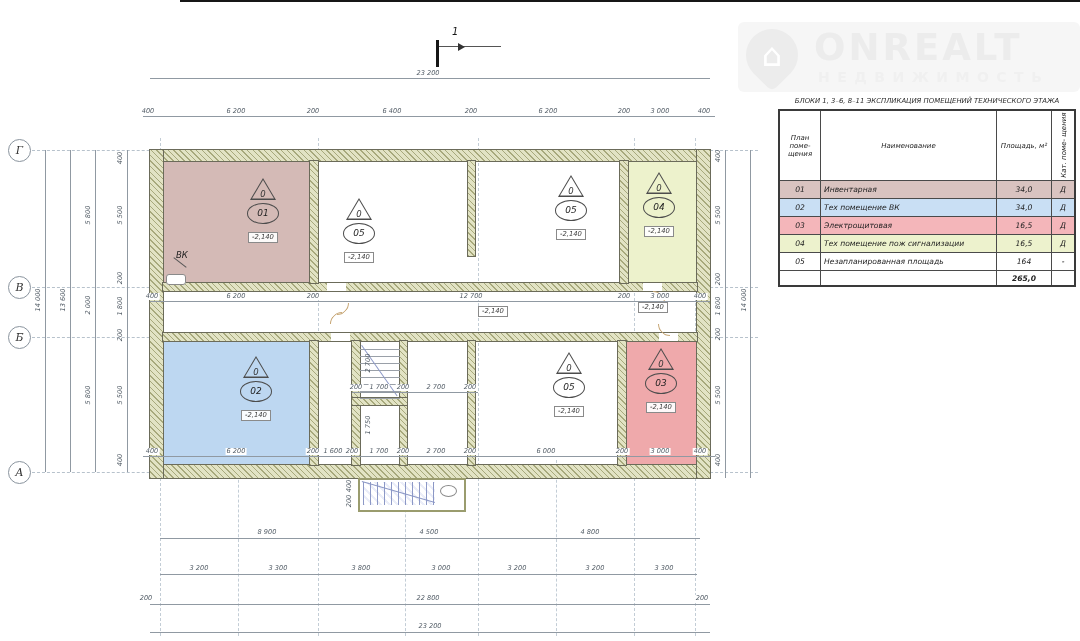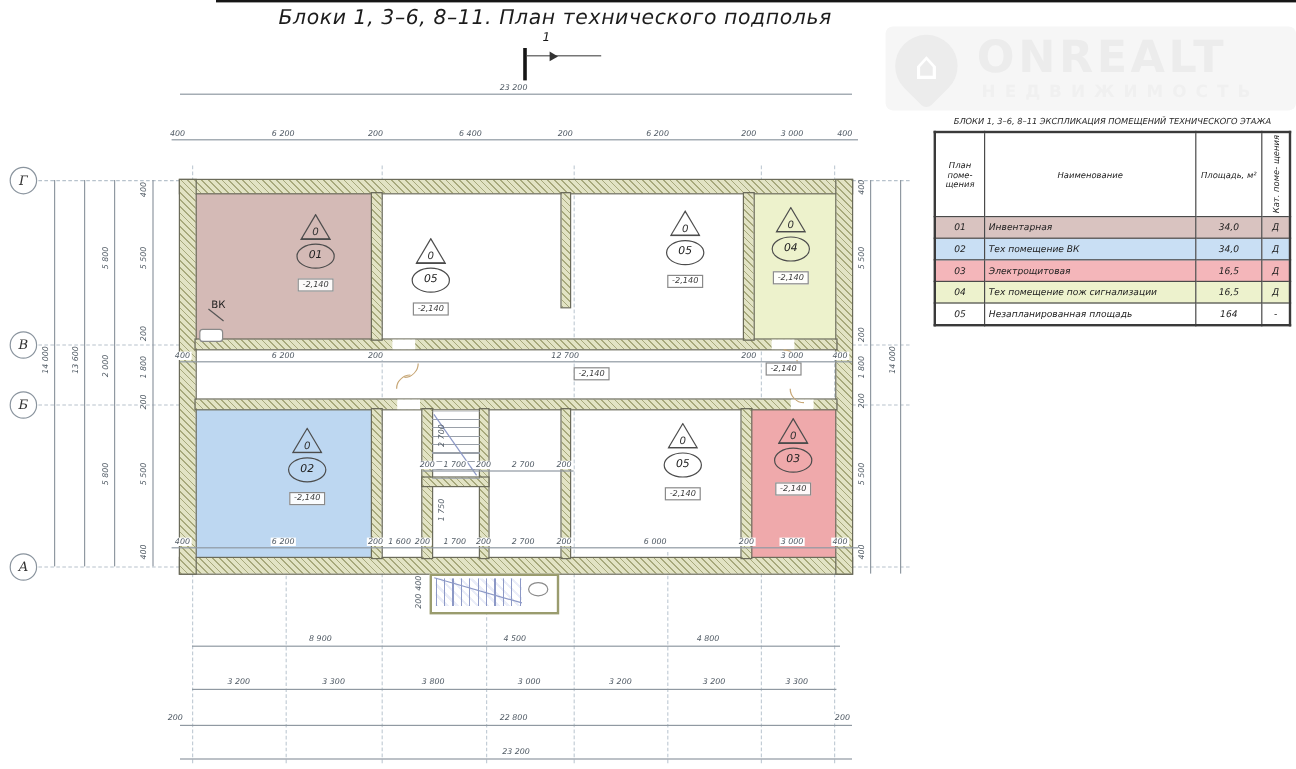--- a/index.html
+++ b/index.html
@@ -54,41 +54,40 @@
        font-size:8.5px;color:#333;}
   .oval{width:30px;height:19px;margin:3px auto 0;border:1px solid #4c4c4c;border-radius:50%;
        background:var(--rc);font-size:9px;font-style:italic;color:#222;line-height:19px;}
   .elev{position:relative;display:inline-block;margin-top:4px;border:1px solid #8a8a8a;
        background:rgba(255,255,255,.92);font-size:6.8px;font-style:italic;color:#3a3a3a;
        padding:1px 3px;line-height:1;}
   .elev-f{position:absolute;font-size:6.8px;font-style:italic;color:#3a3a3a;border:1px solid #8a8a8a;
        background:rgba(255,255,255,.92);padding:1px 3px;line-height:1;}
   .arc{position:absolute;width:22px;height:22px;border-radius:50%;
        border:1px solid #c8a878;border-color:#c8a878 transparent transparent transparent;}
-  .vk-label{position:absolute;font-size:8.5px;color:#222;}
+  .vk-label{position:absolute;font-size:8.5px;font-style:italic;color:#222;}
   .lead{position:absolute;background:#555;}
   .flag-bar{position:absolute;background:#161616;}
   .flag-line{position:absolute;background:#555;}
   .flag-arrow{position:absolute;width:0;height:0;border:4px solid transparent;border-left:7px solid #333;}
   .flag-num{position:absolute;font-size:10px;color:#161616;font-style:italic;}
   .steps-in{position:absolute;background:repeating-linear-gradient(0deg,#9aa0a8 0 1px,rgba(0,0,0,0) 1px 7px);}
   .stairx{position:absolute;border:2px solid #9a9c6e;background:#fff;}
   .steps-out{position:absolute;background:
       repeating-linear-gradient(90deg,#8c98c6 0 1px,rgba(0,0,0,0) 1px 7px),
       repeating-linear-gradient(45deg,rgba(110,130,210,.14) 0 2px,rgba(0,0,0,0) 2px 6px);}
   .diag{position:absolute;height:1px;background:#8c98c6;transform-origin:0 0;}
   .oval-fix{position:absolute;border:1px solid #8a8a8a;border-radius:50%;background:#fff;}
 </style>
 </head>
 <body>
 
 <div class="page">
   <div class="edge" style="left:180px;top:0;width:900px;height:2px"></div>
 
-  <div class="title">Блоки 1,  3–6, 8–11.    План технического подполья</div>
 
   <div class="flag-num" style="left:452px;top:26px">1</div>
   <div class="flag-bar" style="left:436px;top:40px;width:3px;height:27px"></div>
   <div class="flag-line" style="left:439px;top:46px;width:62px;height:1px"></div>
   <div class="flag-arrow" style="left:458px;top:43px"></div>
 
   <div class="logo">
     <div class="pin">
         <span class="house">⌂</span>
       </div>
@@ -129,20 +128,26 @@
           <td class="c">04</td>
           <td>Тех помещение пож сигнализации</td>
           <td class="c">16,5</td>
           <td class="c">Д</td>
         </tr>
         <tr style="background: rgb(255, 255, 255);">
           <td class="c">05</td>
           <td>Незапланированная площадь</td>
           <td class="c">164</td>
           <td class="c">-</td>
+        </tr>
+        <tr class="total">
+          <td></td>
+          <td></td>
+          <td class="c">265,0</td>
+          <td></td>
         </tr>
       </tbody>
   </table>
 
   <div>
 
     <div class="axv" style="left:160px;top:138px;height:498px"></div>
     <div class="axv" style="left:238px;top:460px;height:176px"></div>
     <div class="axv" style="left:318px;top:138px;height:498px"></div>
     <div class="axv" style="left:405px;top:460px;height:176px"></div>

